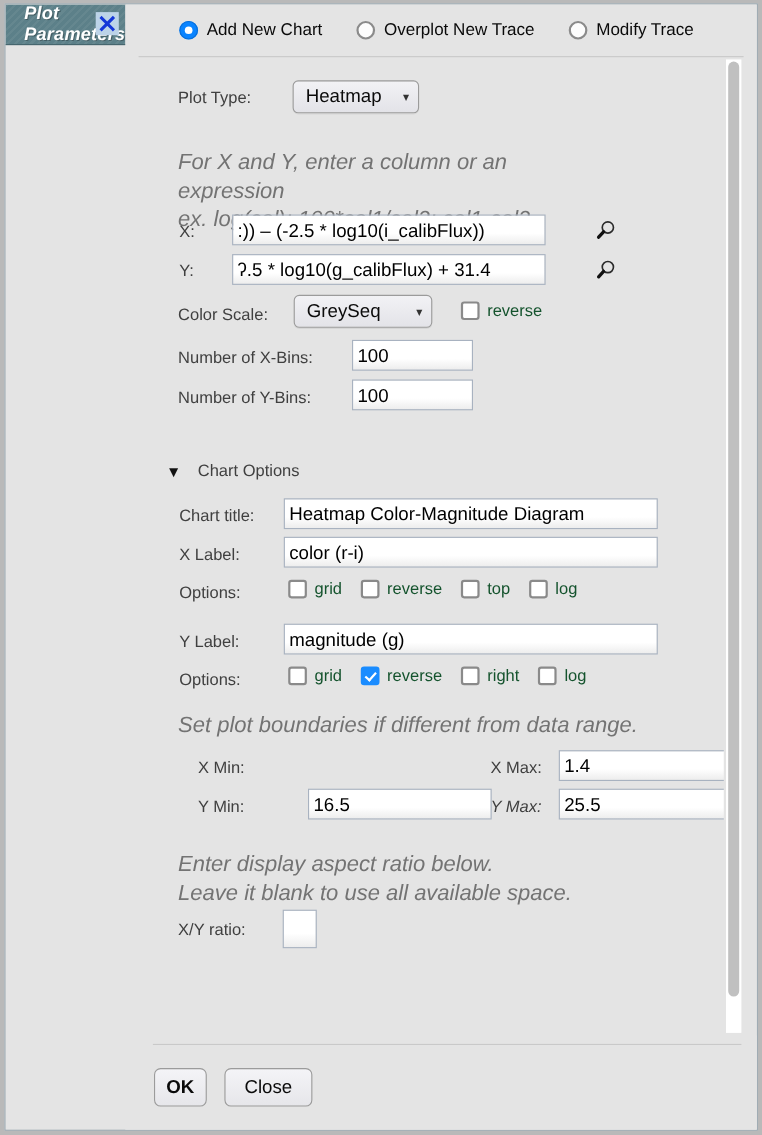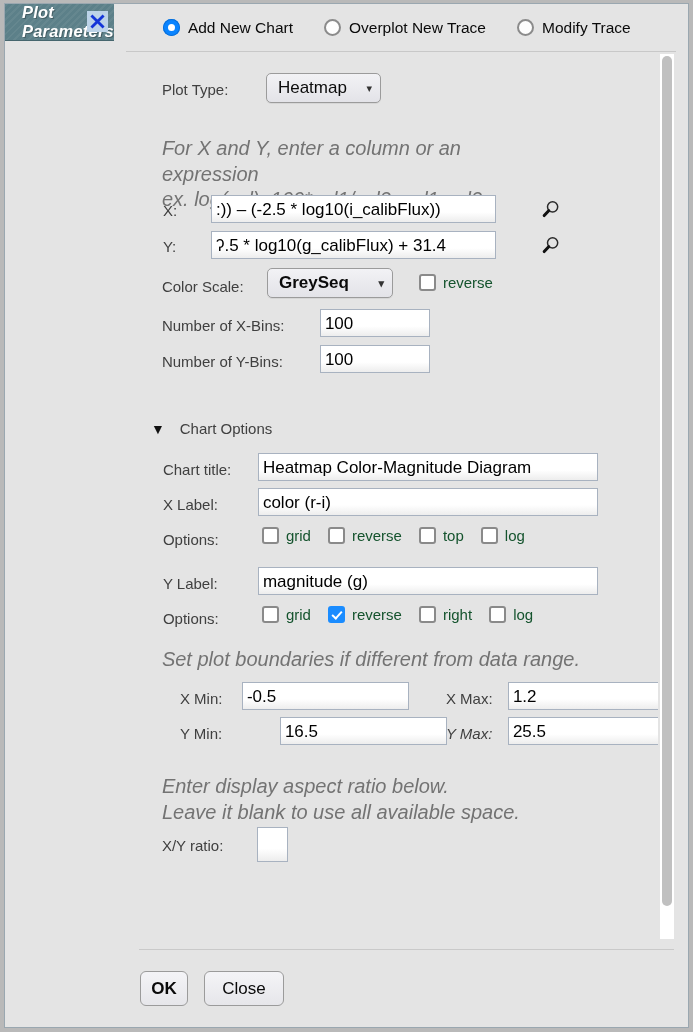--- a/index.html
+++ b/index.html
@@ -332,21 +332,21 @@
         <div class="abs lbl" style="left:37px; top:186px;">Y:</div>
         <div class="abs tfield" style="left:85px; top:179px; width:285px;">ʔ.5 * log10(g_calibFlux) + 31.4</div>
         <div class="abs" style="left:414px; top:183px;">
           <svg class="mag-icon" width="21" height="21" viewBox="0 0 21 21" aria-hidden="true">
             <circle cx="12.6" cy="7.8" r="5.1" fill="none" stroke="#2a2a2a" stroke-width="1.5"></circle>
             <path d="M8.7 11.7 L4.2 16.6" stroke="#111" stroke-width="3" stroke-linecap="round"></path>
           </svg>
         </div>
 
         <div class="abs lbl" style="left:36px; top:226px;">Color Scale:</div>
-        <div class="abs sel" style="left:141px; top:216px; width:126px;font-weight:bold;">
+        <div class="abs sel" style="left:141px; top:216px; width:126px;">
           <span>GreySeq</span>
           <span class="caret">▾</span>
         </div>
         <div class="abs cb-group" style="left:293px; top:222px;">
           <span class="cbox"></span>
           <span class="t">reverse</span>
         </div>
 
         <div class="abs lbl" style="left:36px; top:265px;">Number of X-Bins:</div>
         <div class="abs tfield" style="left:194px; top:257px; width:110px;">100</div>
@@ -404,23 +404,22 @@
           </span>
           <span class="cb-group">
             <span class="cbox"></span>
             <span class="t">log</span>
           </span>
         </div>
 
         <div class="abs hint" style="left:36px; top:595px; width:440px;">Set plot boundaries if different from data range.</div>
 
         <div class="abs lbl" style="left:54px; top:638px;">X Min:</div>
-        <div class="abs tfield" style="left:116px; top:630px; width:167px;">-0.5</div>
         <div class="abs lbl" style="left:320px; top:638px;">X Max:</div>
-        <div class="abs tfield" style="left:382px; top:630px; width:167px;">1.2</div>
+        <div class="abs tfield" style="left:382px; top:630px; width:167px;">1.4</div>
 
         <div class="abs lbl" style="left:54px; top:673px;">Y Min:</div>
         <div class="abs tfield" style="left:116px; top:665px; width:167px;margin-left:38px;">16.5</div>
         <div class="abs lbl" style="left:320px; top:673px;font-style:italic;">Y Max:</div>
         <div class="abs tfield" style="left:382px; top:665px; width:167px;">25.5</div>
 
         <div class="abs hint" style="left:36px; top:722px; width:440px;">Enter display aspect ratio below.
 Leave it blank to use all available space.</div>
 
         <div class="abs lbl" style="left:36px; top:785px;">X/Y ratio:</div>

